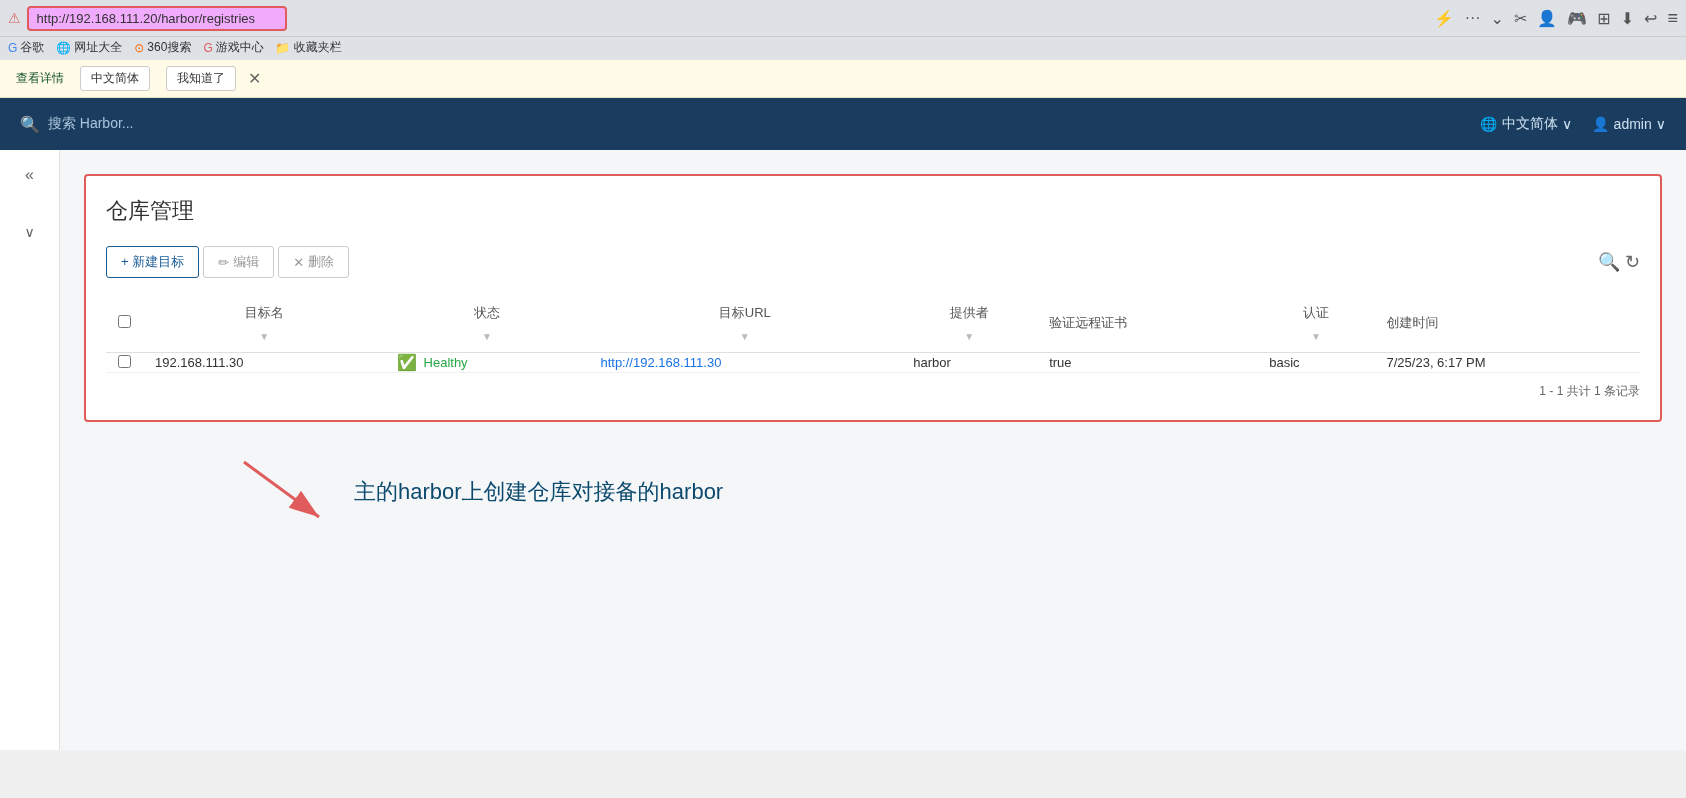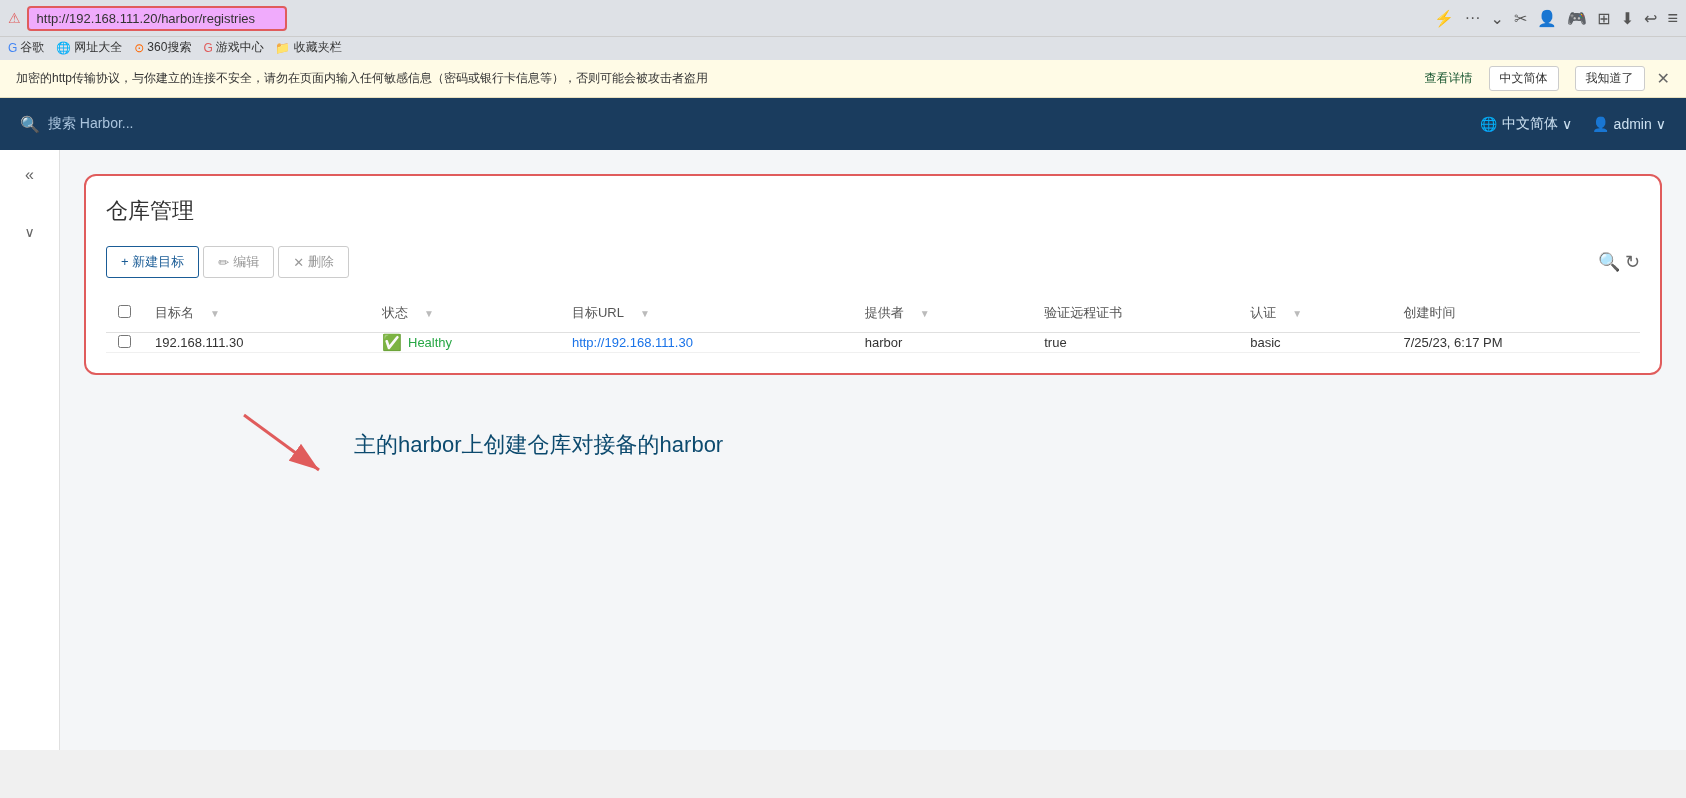--- a/index.html
+++ b/index.html
@@ -34,37 +34,37 @@
     
     .main-layout { display: flex; background: #f4f6f8; min-height: 600px; }
     .sidebar { width: 60px; background: white; border-right: 1px solid #e0e0e0; display: flex; flex-direction: column; align-items: center; padding-top: 16px; gap: 20px; }
     .sidebar-toggle { cursor: pointer; color: #666; font-size: 16px; }
     .sidebar-chevron { cursor: pointer; color: #666; font-size: 14px; margin-top: 20px; }
 
     
     .main-content { flex: 1; padding: 24px; }
 
     
-    .registry-card { background: white; border: 2px solid #e05c5c; border-radius: 12px; padding: 20px; margin-bottom: 20px; }
+    .registry-card { background: white; border: 2px solid #e05c5c; border-radius: 4px; padding: 20px; margin-bottom: 20px; }
     .page-title { font-size: 22px; font-weight: 400; color: #333; margin-bottom: 20px; }
 
     
     .toolbar { display: flex; align-items: center; gap: 4px; margin-bottom: 16px; }
     .btn-new { background: white; border: 1px solid #1a5c96; color: #1a5c96; padding: 6px 14px; border-radius: 3px; cursor: pointer; font-size: 13px; display: flex; align-items: center; gap: 4px; }
     .btn-edit { background: white; border: 1px solid #ccc; color: #999; padding: 6px 14px; border-radius: 3px; cursor: pointer; font-size: 13px; display: flex; align-items: center; gap: 4px; }
     .btn-delete { background: white; border: 1px solid #ccc; color: #999; padding: 6px 14px; border-radius: 3px; cursor: pointer; font-size: 13px; display: flex; align-items: center; gap: 4px; }
     .toolbar-spacer { flex: 1; }
     .toolbar-search-icon { color: #666; cursor: pointer; font-size: 18px; }
     .toolbar-refresh-icon { color: #666; cursor: pointer; font-size: 18px; }
 
     
     .registry-table { width: 100%; border-collapse: collapse; }
     .registry-table th { text-align: left; padding: 10px 12px; color: #555; font-weight: 500; font-size: 13px; border-bottom: 1px solid #e0e0e0; white-space: nowrap; }
     .registry-table td { padding: 0 12px; font-size: 13px; color: #333; border-bottom: 1px solid #f0f0f0; }
-    .th-inner { display: flex; align-items: center; gap: 16px; }
+    .th-inner { display: flex; align-items: center; gap: 9px; flex-direction: column; }
     .filter-icon { color: #bbb; font-size: 10px; cursor: pointer; }
     .checkbox-col { width: 30px; }
     .status-healthy { display: flex; align-items: center; gap: 6px; color: #28a745; }
     .healthy-icon { color: #28a745; font-size: 16px; }
     .url-link { color: #1a73e8; }
 
     
     .pagination-row { text-align: right; padding: 10px 0 0 0; font-size: 12px; color: #666; }
     .annotation-text { color: #0c4a6e; font-size: 22px; font-weight: 500; margin-left: 10px; }
 
@@ -113,21 +113,20 @@
       <span style="color:#e05c5c;font-size:12px;">G</span>
       <span>游戏中心</span>
     </div>
     <div class="bookmark-item">
       <span style="color:#e8b84b;font-size:12px;">📁</span>
       <span>收藏夹栏</span>
     </div>
   </div>
 
   <div class="security-warning">
-    <span class="security-warning-text">加密的http传输协议，与你建立的连接不安全，请勿在页面内输入任何敏感信息（密码或银行卡信息等），否则可能会被攻击者盗用</span>
     <a class="security-warning-link">查看详情</a>
     <button class="security-warning-btn">中文简体</button>
     <button class="security-warning-btn">我知道了</button>
     <span class="security-close">✕</span>
   </div>
 </div>
 
 <div class="app-header">
   <div class="search-bar">
     <span style="font-size:16px;">🔍</span>
@@ -244,20 +243,23 @@
             <td>
               <span>basic</span>
             </td>
             <td>
               <span>7/25/23, 6:17 PM</span>
             </td>
           </tr>
         </tbody>
       </table>
 
+      <div class="pagination-row">
+        <span>1 - 1 共计 1 条记录</span>
+      </div>
     </div>
 
     <div style="display:flex; align-items:center; padding: 10px 0 0 80px;">
 
       <svg width="180" height="80">
         <defs>
           <marker id="arrowhead" markerWidth="10" markerHeight="7" refX="10" refY="3.5" orient="auto">
             <polygon points="0 0, 10 3.5, 0 7" fill="#e05c5c"></polygon>
           </marker>
         </defs>

